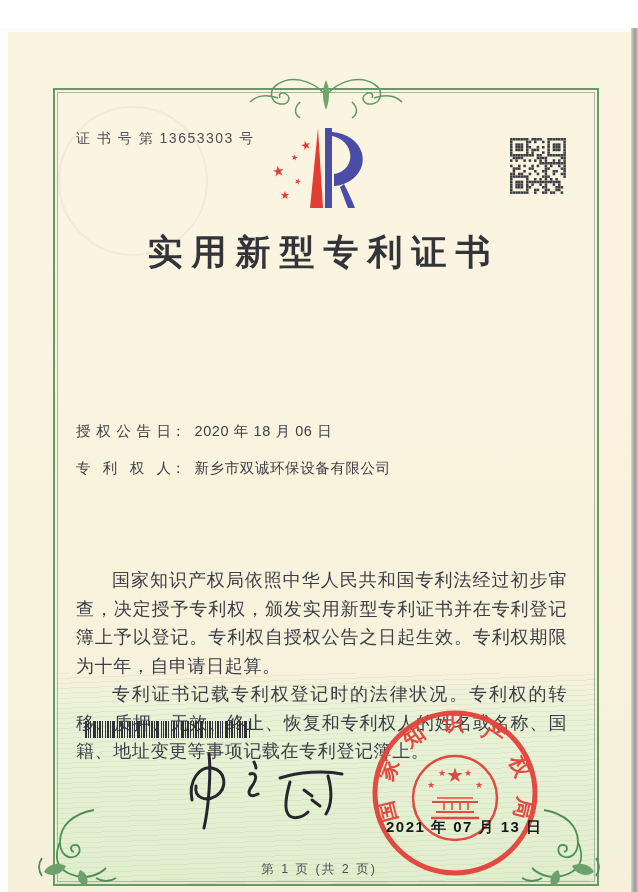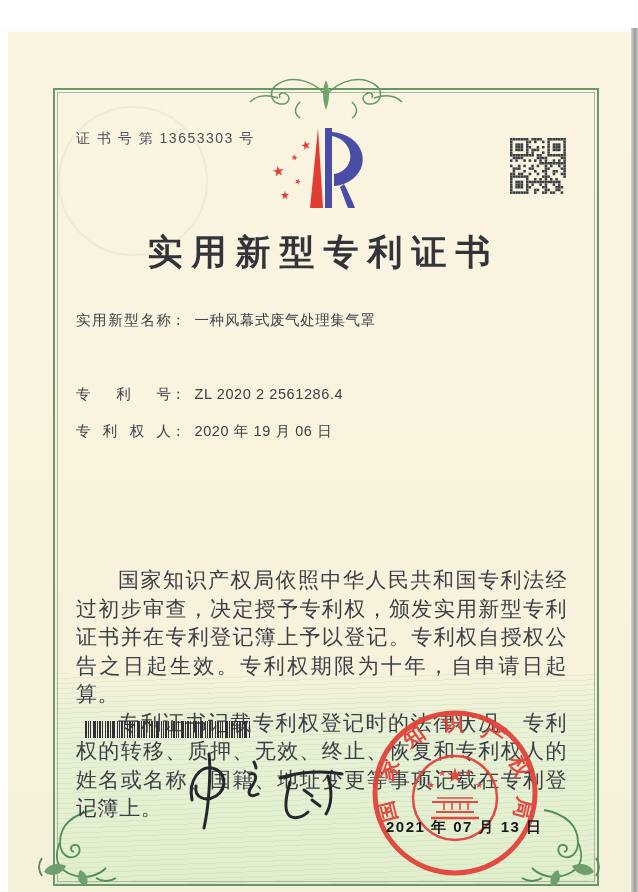--- a/index.html
+++ b/index.html
@@ -21,21 +21,21 @@
   .logo { position:absolute; left:252px; top:96px; }
   .qr { position:absolute; left:508px; top:108px; width:60px; height:60px; }
   .title { position:absolute; left:0; top:201px; width:638px; text-align:center;
            font-size:35px; font-weight:700; letter-spacing:9px; text-indent:9px; color:#33343a; }
   .field { position:absolute; left:76px; font-size:14.5px; color:#3f4149; white-space:nowrap; }
   .flabel { display:inline-block; width:95px; text-align:justify; text-align-last:justify; text-justify:inter-character; }
   .fcolon { margin-right:9px; }
   .fvalue { letter-spacing:0.6px; }
   .fgroup2 { position:absolute; left:246px; top:0; }
   .paras { position:absolute; left:76px; top:538px; width:491px; }
-  .paras p { font-size:21px; line-height:28.5px; text-indent:2em; color:#3c3e46;
+  .paras p { font-size:18px; line-height:28.5px; text-indent:2em; color:#3c3e46;
              letter-spacing:0.6px; text-align:justify; }
   .barcode { position:absolute; left:85px; top:693px; width:168px; height:17px; display:flex; align-items:stretch; }
   .barcode div { background:#2f3136; }
   .officer { position:absolute; left:88px; top:740px; font-size:16px; line-height:32px; color:#33353c; letter-spacing:2px; }
   .sig { position:absolute; left:178px; top:716px; }
   .seal { position:absolute; left:368px; top:678px; opacity:0.95; }
   .seal-date { position:absolute; left:386px; top:790px; font-size:15px; font-weight:600;
                letter-spacing:1.5px; color:#17181c; }
   .page-note { position:absolute; left:0; top:833px; width:638px; text-align:center;
                font-size:12.5px; letter-spacing:2px; color:#4c4e56; }
@@ -334,28 +334,25 @@
         <rect x="55.33333333333333" y="26" width="2.533333333333333" height="2.533333333333333" fill="#3a3d42"></rect>
         <rect x="55.33333333333333" y="28.666666666666664" width="2.533333333333333" height="2.533333333333333" fill="#3a3d42"></rect>
         <rect x="55.33333333333333" y="31.333333333333332" width="2.533333333333333" height="2.533333333333333" fill="#3a3d42"></rect>
         <rect x="55.33333333333333" y="34" width="2.533333333333333" height="2.533333333333333" fill="#3a3d42"></rect>
         <rect x="55.33333333333333" y="36.666666666666664" width="2.533333333333333" height="2.533333333333333" fill="#3a3d42"></rect>
         <rect x="55.33333333333333" y="39.33333333333333" width="2.533333333333333" height="2.533333333333333" fill="#3a3d42"></rect>
       </svg></div>
 
   <div class="title">实用新型专利证书</div>
 
-  <div class="field" style="top:283px">
-    <span class="flabel">实用新型名称</span><span class="fcolon">：</span><span class="fvalue">一种风幕式废气处理集气罩</span>
+  <div class="field" style="top:394px">
+    <span class="flabel">授权公告日</span><span class="fcolon">：</span><span class="fvalue">2020 年 18 月 06 日</span>
   </div>
-  <div class="field" style="top:357px">
-    <span class="flabel">专利号</span><span class="fcolon">：</span><span class="fvalue">ZL 2020 2 2561286.4</span>
-  </div>
-  <div class="field" style="top:394px">
-    <span class="flabel">专利权人</span><span class="fcolon">：</span><span class="fvalue">2020 年 19 月 06 日</span>
+  <div class="field" style="top:431px">
+    <span class="flabel">专利权人</span><span class="fcolon">：</span><span class="fvalue">新乡市双诚环保设备有限公司</span>
   </div>
 
   <div class="paras">
     <p>国家知识产权局依照中华人民共和国专利法经过初步审查，决定授予专利权，颁发实用新型专利证书并在专利登记簿上予以登记。专利权自授权公告之日起生效。专利权期限为十年，自申请日起算。</p>
     <p>专利证书记载专利权登记时的法律状况。专利权的转移、质押、无效、终止、恢复和专利权人的姓名或名称、国籍、地址变更等事项记载在专利登记簿上。</p>
   </div>
 
   <div class="barcode" id="barcode">
       <div style="width: 2px; margin-right: 1px;"></div>
       <div style="width: 1px; margin-right: 1px;"></div>
@@ -453,17 +450,18 @@
         </g>
       <path d="M64,96 L110,96"></path>
       <path d="M69,92 L105,92" stroke-width="1.6"></path>
       <path d="M76,96 L76,104 M84,96 L84,104 M92,96 L92,104 M100,96 L100,104" stroke-width="1.6"></path>
       <path d="M68,106 L106,106"></path>
       <path d="M63,112 L111,112" stroke-width="2.5"></path>
     </g>
   </svg>
   <div class="seal-date">2021 年 07 月 13 日</div>
 
+  <div class="page-note">第 1 页 (共 2 页)</div>
 
   <div class="edge-top"></div>
   <div class="edge-right"></div>
   <div class="edge-bottom"></div>
 </div>
 
 </body></html>

